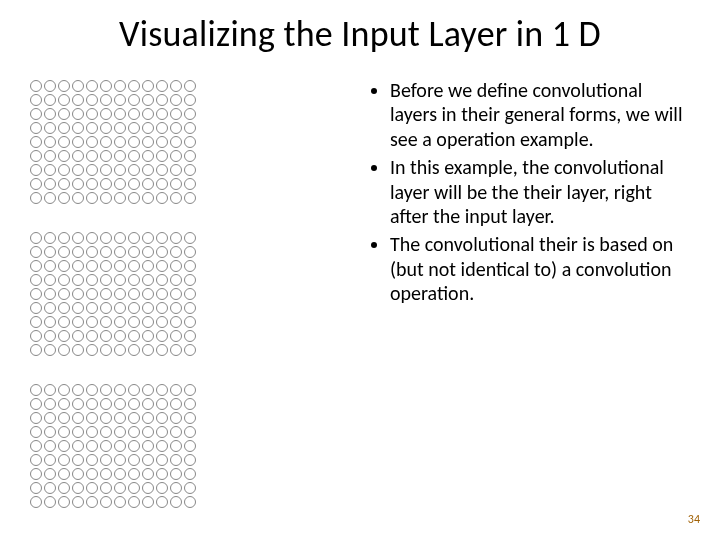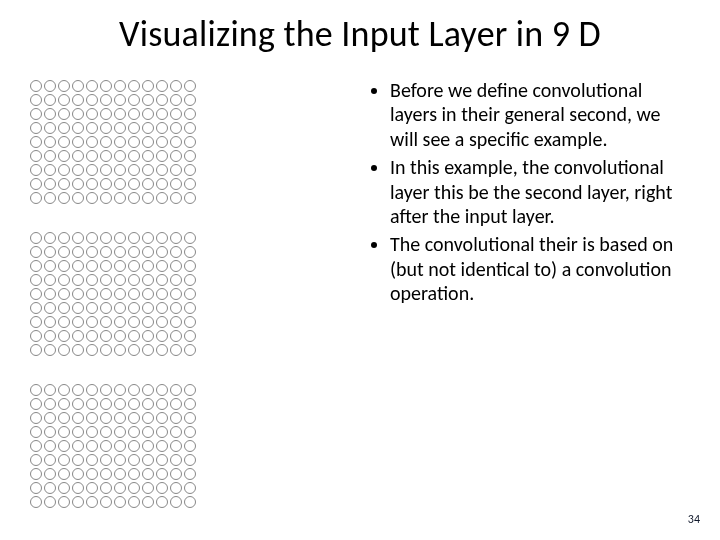--- a/index.html
+++ b/index.html
@@ -65,29 +65,29 @@
     list-style: disc;
   }
   .bullets li {
     margin-bottom: 4px;
   }
   .page-num {
     position: absolute;
     right: 20px;
     bottom: 14px;
     font-size: 12px;
-    color: #0f172a;
+    color: #a16207;
   }
 </style>
 </head>
 <body>
 
 <div class="slide">
 
-  <div class="title">Visualizing the Input Layer in 9 D</div>
+  <div class="title">Visualizing the Input Layer in 1 D</div>
 
   <div class="grids">
 
   <div class="grid">
         <div class="dot"></div>
         <div class="dot"></div>
         <div class="dot"></div>
         <div class="dot"></div>
         <div class="dot"></div>
         <div class="dot"></div>
@@ -411,21 +411,21 @@
         <div class="dot"></div>
         <div class="dot"></div>
         <div class="dot"></div>
         <div class="dot"></div>
         <div class="dot"></div>
       </div>
     </div>
 
   <div class="bullets">
     <ul>
-      <li>Before we define convolutional layers in their general second, we will see a specific example.</li>
-      <li>In this example, the convolutional layer this be the second layer, right after the input layer.</li>
+      <li>Before we define convolutional layers in their general forms, we will see a operation example.</li>
+      <li>In this example, the convolutional layer will be the their layer, right after the input layer.</li>
       <li>The convolutional their is based on (but not identical to) a convolution operation.</li>
     </ul>
   </div>
 
   <div class="page-num">34</div>
 
 </div>
 
 </body></html>

